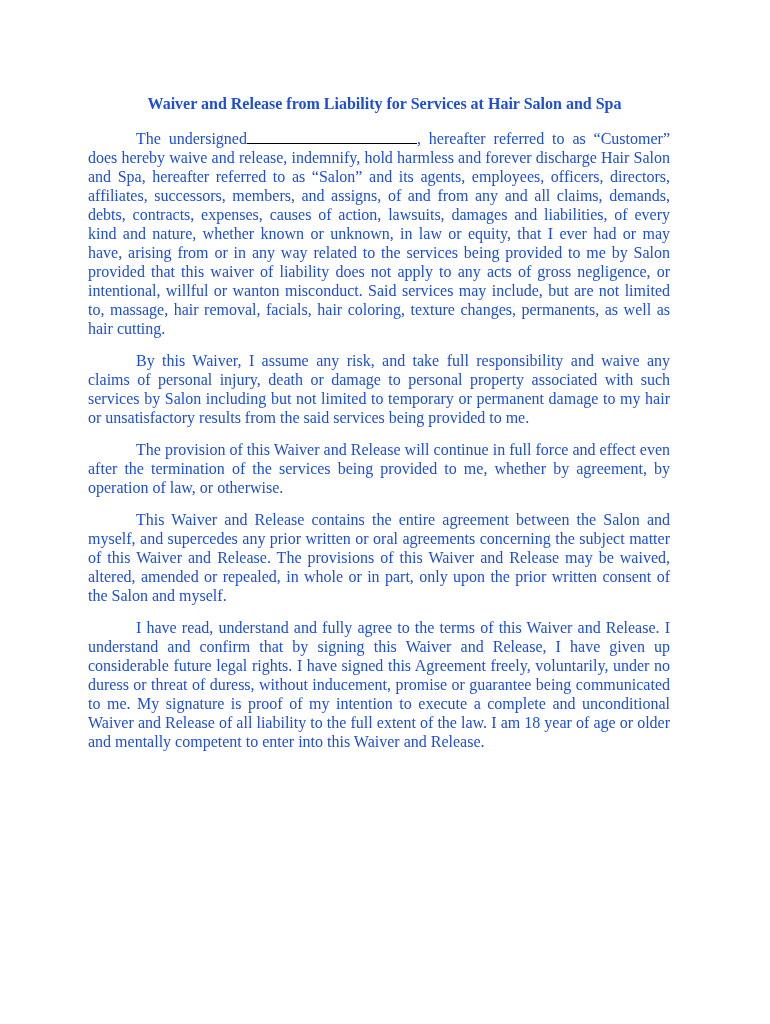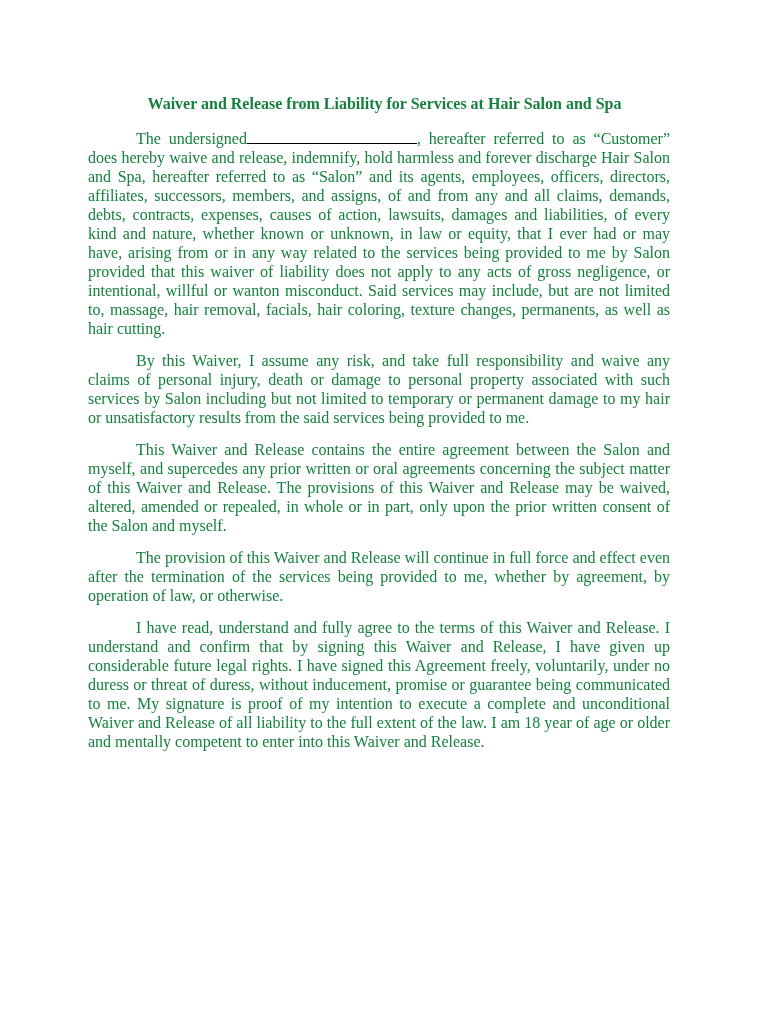--- a/index.html
+++ b/index.html
@@ -6,21 +6,21 @@
     margin: 0;
     padding: 0;
     background: #ffffff;
   }
   .page {
     position: relative;
     width: 770px;
     height: 764px;
     box-sizing: border-box;
     background: #ffffff;
-    color: #15803d;
+    color: #1d4ed8;
     font-family: "Liberation Serif", "DejaVu Serif", serif;
     font-size: 16px;
     line-height: 19px;
     padding: 94px 89px 0 88px;
     overflow: hidden;
   }
   .doc-title {
     margin: 0 0 15px 0;
     font-size: 16px;
     font-weight: bold;
@@ -67,23 +67,23 @@
 <body>
 
 <div class="page">
 
   <h1 class="doc-title">Waiver and Release from Liability for Services at Hair Salon and Spa</h1>
 
   <p class="para"><span>The undersigned</span><span class="blank blank-name"></span><span>, hereafter referred to as “Customer” does hereby waive and release, indemnify, hold harmless and forever discharge Hair Salon and Spa, hereafter referred to as “Salon” and its agents, employees, officers, directors, affiliates, successors, members, and assigns, of and from any and all claims, demands, debts, contracts, expenses, causes of action, lawsuits, damages and liabilities, of every kind and nature, whether known or unknown, in law or equity, that I ever had or may have, arising from or in any way related to the services being provided to me by Salon provided that this waiver of liability does not apply to any acts of gross negligence, or intentional, willful or wanton misconduct. Said services may include, but are not limited to, massage, hair removal, facials, hair coloring, texture changes, permanents, as well as hair cutting.</span></p>
 
   <p class="para">By this Waiver, I assume any risk, and take full responsibility and waive any claims of personal injury, death or damage to personal property associated with such services by Salon including but not limited to temporary or permanent damage to my hair or unsatisfactory results from the said services being provided to me.</p>
 
+  <p class="para">The provision of this Waiver and Release will continue in full force and effect even after the termination of the services being provided to me, whether by agreement, by operation of law, or otherwise.</p>
+
   <p class="para">This Waiver and Release contains the entire agreement between the Salon and myself, and supercedes any prior written or oral agreements concerning the subject matter of this Waiver and Release. The provisions of this Waiver and Release may be waived, altered, amended or repealed, in whole or in part, only upon the prior written consent of the Salon and myself.</p>
-
-  <p class="para">The provision of this Waiver and Release will continue in full force and effect even after the termination of the services being provided to me, whether by agreement, by operation of law, or otherwise.</p>
 
   <p class="para">I have read, understand and fully agree to the terms of this Waiver and Release.  I understand and confirm that by signing this Waiver and Release, I have given up considerable future legal rights. I have signed this Agreement freely, voluntarily, under no duress or threat of duress, without inducement, promise or guarantee being communicated to me.  My signature is proof of my intention to execute a complete and unconditional Waiver and Release of all liability to the full extent of the law.  I am 18 year of age or older and mentally competent to enter into this Waiver and Release.</p>
 
   <p class="para single-line"><span>WITNESS my signature take the</span><span class="blank blank-day"></span><span>day of</span><span class="blank blank-month"></span><span>, 30</span><span class="blank blank-year"></span><span>.</span></p>
 
   <div class="signature-block">
     <div class="signature-line"></div>
     <div class="signature-label">CUSTOMER</div>
   </div>
 

